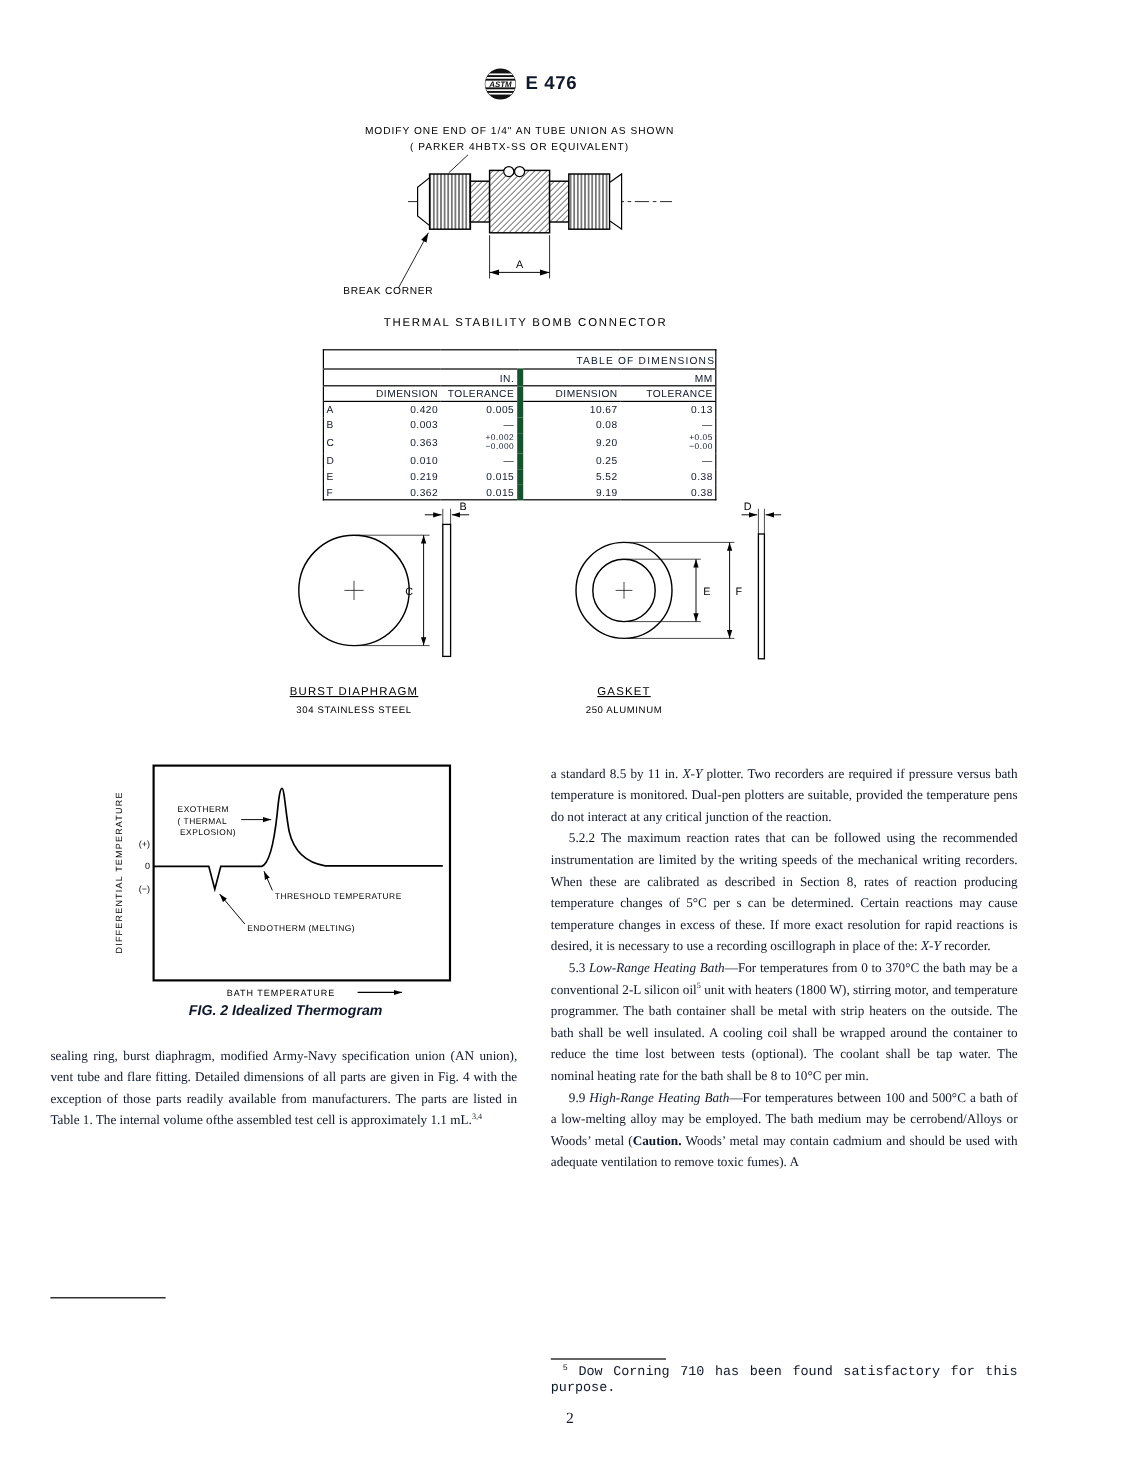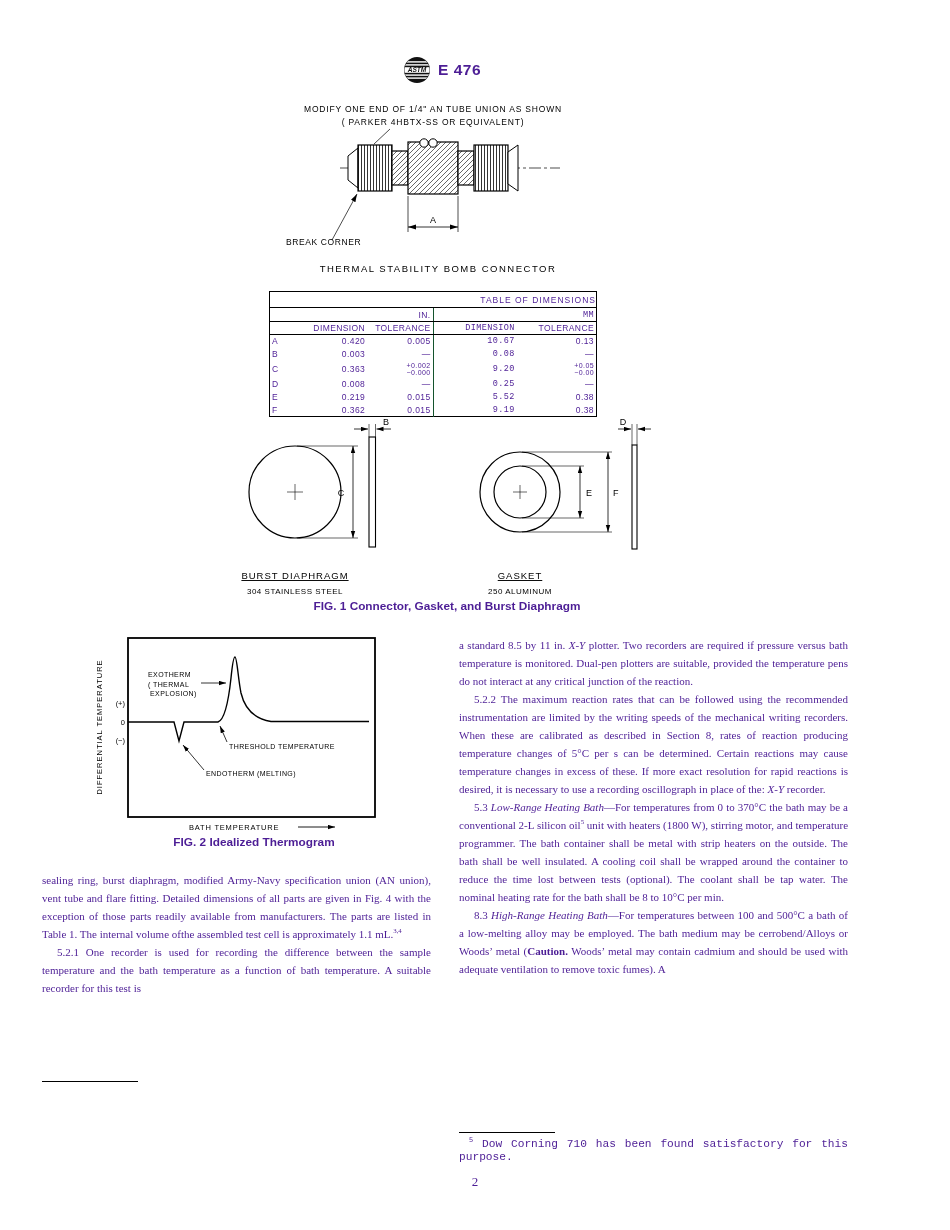--- a/index.html
+++ b/index.html
@@ -1,36 +1,36 @@
 <!DOCTYPE html>
 <html><head>
 <meta charset="utf-8">
 <style>
   * { margin:0; padding:0; box-sizing:border-box; }
   html,body { background:#ffffff; }
-  .page { position:relative; width:937px; height:1230px; background:#fff; color:#4c1d95;
+  .page { position:relative; width:937px; height:1230px; background:#fff; color:#0f172a;
           font-family:"Liberation Serif", serif; overflow:hidden; }
 
   
   .header { position:absolute; left:403px; top:56px; display:flex; align-items:center; gap:7px; }
   .doc-num { font-family:"Liberation Sans", sans-serif; font-weight:bold; font-size:15.5px; letter-spacing:0.5px; }
 
   
   .dt { font-family:"Liberation Sans", sans-serif; fill:#000; }
   .u  { text-decoration:underline; }
 
   
   .dim-table { position:absolute; left:269px; top:291px; width:328px; border-collapse:collapse;
                border:1.2px solid #000; font-family:"Liberation Sans", sans-serif; font-size:8.5px;
                letter-spacing:0.4px; }
   .dim-table td { padding:1px 2px; text-align:right; vertical-align:middle; }
   .dim-table .t-title td { border-bottom:1px solid #000; padding:3px 0 2px; letter-spacing:1px; }
   .dim-table .t-units td { border-bottom:1px solid #000; padding-top:2px; }
   .dim-table .t-heads td { border-bottom:1px solid #000; }
-  .dim-table .bl { border-left:1px solid #14532d;font-family:Liberation Mono, monospace; }
+  .dim-table .bl { border-left:5px solid #14532d; }
   .dim-table .lbl { text-align:left; padding-left:7px; }
   .dim-table .tol { white-space:pre-line; line-height:1.05; }
   .dim-table tr.data td { padding:1.4px 2px; }
 
   
   .fig-caption { position:absolute; font-family:"Liberation Sans", sans-serif; font-weight:bold;
                  font-size:11.8px; text-align:center; }
 
   
   .textcol { position:absolute; width:389px; font-size:11px; line-height:18px; text-align:justify; }
@@ -159,21 +159,21 @@
       <td class="lbl">C</td>
       <td>0.363</td>
       <td class="tol" style="font-size:7px">+0.002
 −0.000</td>
       <td class="bl">9.20</td>
       <td class="tol" style="font-size:7px">+0.05
 −0.00</td>
     </tr>
     <tr class="data">
       <td class="lbl">D</td>
-      <td>0.008</td>
+      <td>0.010</td>
       <td class="tol">—</td>
       <td class="bl">0.25</td>
       <td class="tol">—</td>
     </tr>
     <tr class="data">
       <td class="lbl">E</td>
       <td>0.219</td>
       <td class="tol">0.015</td>
       <td class="bl">5.52</td>
       <td class="tol">0.38</td>
@@ -231,21 +231,20 @@
       <line x1="431" y1="16" x2="418" y2="16" stroke="#000" stroke-width="0.8" marker-end="url(#arrB)"></line>
       <text class="dt" x="403" y="12" text-anchor="middle" font-size="9">D</text>
     </g>
 
     <text class="dt u" x="75" y="166" text-anchor="middle" font-size="9.5" letter-spacing="1">BURST DIAPHRAGM</text>
     <text class="dt" x="75" y="181" text-anchor="middle" font-size="8" letter-spacing="0.5">304 STAINLESS STEEL</text>
     <text class="dt u" x="300" y="166" text-anchor="middle" font-size="9.5" letter-spacing="1">GASKET</text>
     <text class="dt" x="300" y="181" text-anchor="middle" font-size="8" letter-spacing="0.5">250 ALUMINUM</text>
   </svg>
 
-  <div class="fig-caption" style="left:40px; top:599px; width:814px;">FIG. 1 Connector, Gasket, and Burst Diaphragm</div>
 
   <svg style="position:absolute; left:88px; top:630px;" width="346" height="205" viewBox="0 0 346 205">
     <defs>
       <marker id="arrC" markerWidth="8" markerHeight="6" refX="7" refY="2.5" orient="auto" markerUnits="userSpaceOnUse">
         <path d="M0,0.3 L7,2.5 L0,4.7 Z" fill="#000"></path>
       </marker>
     </defs>
 
     <rect x="40" y="8" width="247" height="179" fill="none" stroke="#000" stroke-width="1.8"></rect>
 
@@ -270,32 +269,31 @@
 
     <g>
       <line x1="116" y1="140" x2="95" y2="115" stroke="#000" stroke-width="0.8" marker-end="url(#arrC)"></line>
       <text class="dt" x="118" y="146" font-size="7" letter-spacing="0.4">ENDOTHERM (MELTING)</text>
     </g>
 
     <text class="dt" x="101" y="200" font-size="7.5" letter-spacing="0.8">BATH TEMPERATURE</text>
     <line x1="210" y1="197" x2="247" y2="197" stroke="#000" stroke-width="0.9" marker-end="url(#arrC)"></line>
   </svg>
 
-  <div class="fig-caption" style="left:104px; top:835px; width:300px;">FIG. 2 Idealized Thermogram</div>
+  <div class="fig-caption" style="left:88px; top:835px; width:300px;font-style:italic;">FIG. 2 Idealized Thermogram</div>
 
   <div class="textcol" id="left-col" style="left:42px; top:871px;">
     <p><span>sealing ring, burst diaphragm, modified Army-Navy specification union (AN union), vent tube and flare fitting. Detailed dimensions of all parts are given in Fig. 4 with the exception of those parts readily available from manufacturers. The parts are listed in Table 1. The internal volume ofthe assembled test cell is approximately 1.1 mL.</span><sup>3,4</sup></p>
-    <p class="ind"><span>5.2.1 One recorder is used for recording the difference between the sample temperature and the bath temperature as a function of bath temperature. A suitable recorder for this test is</span></p>
   </div>
 
   <div class="textcol" id="right-col" style="left:459px; top:636px;">
     <p><span>a standard 8.5 by 11 in. </span><i>X-Y</i><span> plotter. Two recorders are required if pressure versus bath temperature is monitored. Dual-pen plotters are suitable, provided the temperature pens do not interact at any critical junction of the reaction.</span></p>
     <p class="ind"><span>5.2.2 The maximum reaction rates that can be followed using the recommended instrumentation are limited by the writing speeds of the mechanical writing recorders. When these are calibrated as described in Section 8, rates of reaction producing temperature changes of 5°C per s can be determined. Certain reactions may cause temperature changes in excess of these. If more exact resolution for rapid reactions is desired, it is necessary to use a recording oscillograph in place of the: </span><i>X-Y</i><span> recorder.</span></p>
     <p class="ind"><span>5.3 </span><i>Low-Range Heating Bath</i><span>—For temperatures from 0 to 370°C the bath may be a conventional 2-L silicon oil</span><sup>5</sup><span> unit with heaters (1800 W), stirring motor, and temperature programmer. The bath container shall be metal with strip heaters on the outside. The bath shall be well insulated. A cooling coil shall be wrapped around the container to reduce the time lost between tests (optional). The coolant shall be tap water. The nominal heating rate for the bath shall be 8 to 10°C per min.</span></p>
-    <p class="ind"><span>8.3 </span><i>High-Range Heating Bath</i><span>—For temperatures between 100 and 500°C a bath of a low-melting alloy may be employed. The bath medium may be cerrobend/Alloys or Woods’ metal (</span><b>Caution.</b><span> Woods’ metal may contain cadmium and should be used with adequate ventilation to remove toxic fumes). A</span></p>
+    <p class="ind"><span>9.9 </span><i>High-Range Heating Bath</i><span>—For temperatures between 100 and 500°C a bath of a low-melting alloy may be employed. The bath medium may be cerrobend/Alloys or Woods’ metal (</span><b>Caution.</b><span> Woods’ metal may contain cadmium and should be used with adequate ventilation to remove toxic fumes). A</span></p>
   </div>
 
   <div class="fn-rule" style="left:42px; top:1081px;"></div>
   <div class="footnotes" style="left:42px; top:1088px;">
   </div>
 
   <div class="fn-rule" style="left:459px; top:1132px;"></div>
   <div class="footnotes" style="left:459px; top:1138px;font-family:Liberation Mono, monospace;">
     <p><sup>5</sup><span> Dow Corning 710 has been found satisfactory for this purpose.</span></p>
   </div>

